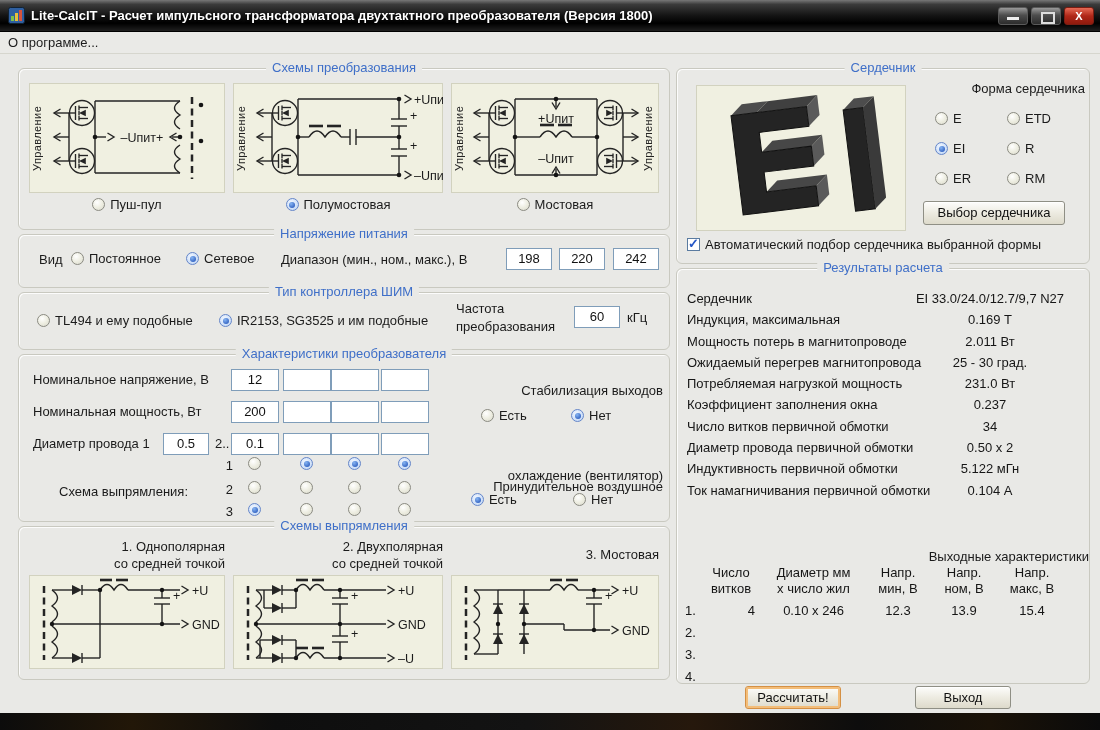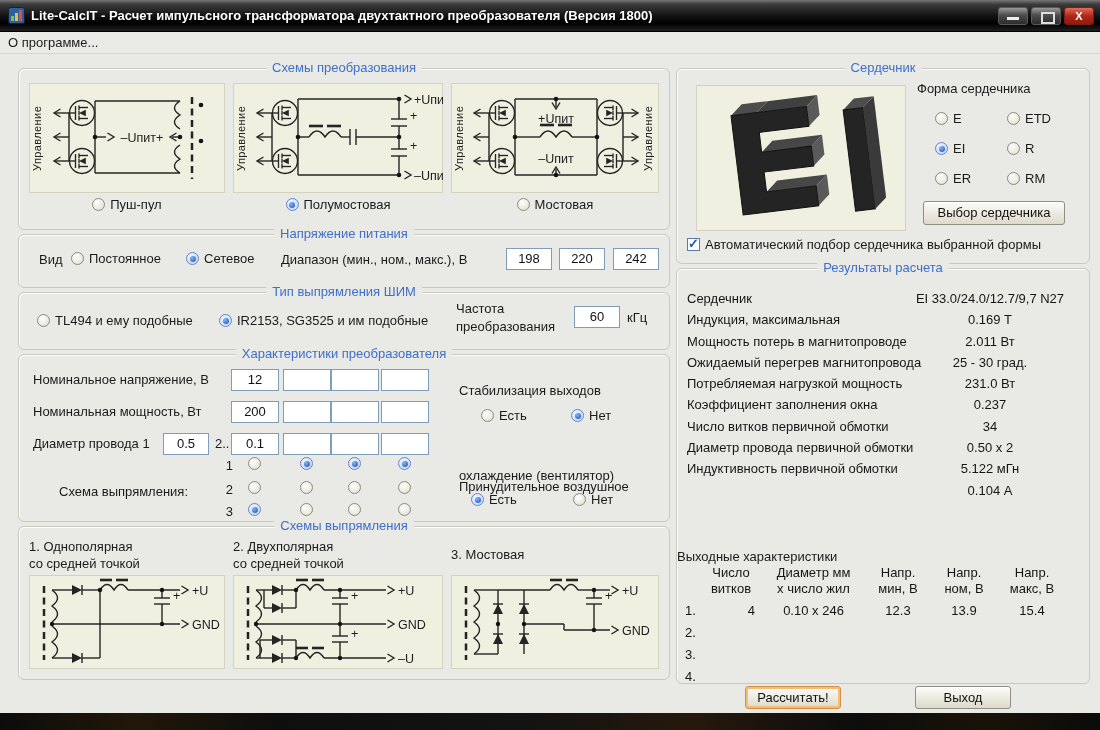--- a/index.html
+++ b/index.html
@@ -20,21 +20,21 @@
   .glyph-min{position:absolute;left:8px;right:8px;bottom:4px;height:3px;background:#eee;}
   .glyph-max{position:absolute;left:9px;top:4px;width:10px;height:8px;border:2px solid #ddd;}
   
   .menubar{position:absolute;left:0;top:32px;right:0;height:21px;background:#eaeae7;border-bottom:1px solid #d6d6ce;}
   .menu-item{position:absolute;left:8px;top:3px;font-size:13px;color:#1c1c1c;}
   
   .group{position:absolute;border:1px solid #c9c9c0;border-radius:6px;box-shadow:inset 1px 1px 0 rgba(255,255,255,.85);}
   .gtitle{position:absolute;top:-9px;left:50%;transform:translateX(-50%);background:#e9e9e6;
     padding:0 6px;color:#3f6fc8;font-size:13px;white-space:nowrap;}
   .lab{position:absolute;font-size:13px;color:#1b1b1b;white-space:nowrap;}
-  .lab.c{text-align:left;}
+  .lab.c{text-align:right;}
   .field{position:absolute;height:22px;box-sizing:border-box;background:#fff;border:1px solid #7f9db9;
     font-size:13px;text-align:center;line-height:20px;color:#111;}
   
   .opt{position:absolute;display:flex;align-items:center;gap:5px;font-size:13px;color:#1b1b1b;white-space:nowrap;}
   .radio{position:relative;display:inline-block;width:13px;height:13px;border-radius:50%;box-sizing:border-box;
     border:1px solid #8b8b82;background:radial-gradient(circle at 38% 32%,#fff 0%,#ececе4 55%,#d7d7cd 100%);
     background:radial-gradient(circle at 38% 32%,#fff 0%,#ececdf 55%,#d7d7cd 100%);flex:0 0 auto;}
   .radio.sel{border-color:#6586c9;background:radial-gradient(circle at 40% 35%,#f2f7ff 0%,#b9d2f4 100%);}
   .radio.sel::after{content:"";position:absolute;left:2.5px;top:2.5px;width:6px;height:6px;border-radius:50%;
     background:radial-gradient(circle at 35% 30%,#85b4f2,#1c4cb4);}
@@ -258,21 +258,21 @@
       <span class="radio sel"></span>
       <span>Сетевое</span>
     </span>
     <span class="lab" style="left:262px;top:17px;">Диапазон (мин., ном., макс.), В</span>
     <div class="field" style="left:487px;top:13px;width:46px;">198</div>
     <div class="field" style="left:540px;top:13px;width:46px;">220</div>
     <div class="field" style="left:594px;top:13px;width:46px;">242</div>
   </div>
 
   <div class="group" style="left:18px;top:292px;width:650px;height:56px;">
-    <span class="gtitle">Тип выпрямления ШИМ</span>
+    <span class="gtitle">Тип контроллера ШИМ</span>
     <span class="opt" style="left:18px;top:20px;">
       <span class="radio"></span>
       <span>TL494 и ему подобные</span>
     </span>
     <span class="opt" style="left:200px;top:20px;">
       <span class="radio sel"></span>
       <span>IR2153, SG3525 и им подобные</span>
     </span>
     <span class="lab" style="left:437px;top:8px;">Частота</span>
     <span class="lab" style="left:437px;top:26px;">преобразования</span>
@@ -565,20 +565,21 @@
           </div>
       <div class="rrow">
             <span class="rlabel">Диаметр провода первичной обмотки</span>
             <span class="rvalue">0.50 x 2</span>
           </div>
       <div class="rrow">
             <span class="rlabel">Индуктивность первичной обмотки</span>
             <span class="rvalue">5.122 мГн</span>
           </div>
       <div class="rrow">
+            <span class="rlabel">Ток намагничивания первичной обмотки</span>
             <span class="rvalue">0.104 А</span>
           </div>
     </div>
 
     <span class="lab c" style="left:0;top:280px;width:412px;">Выходные характеристики</span>
     <span class="ocell" style="left:30px;top:296px;width:48px;text-align:center;">Число</span>
     <span class="ocell" style="left:30px;top:312px;width:48px;text-align:center;">витков</span>
     <span class="ocell" style="left:84px;top:296px;width:105px;text-align:center;">Диаметр мм</span>
     <span class="ocell" style="left:84px;top:312px;width:105px;text-align:center;">x число жил</span>
     <span class="ocell" style="left:192px;top:296px;width:58px;text-align:center;">Напр.</span>

